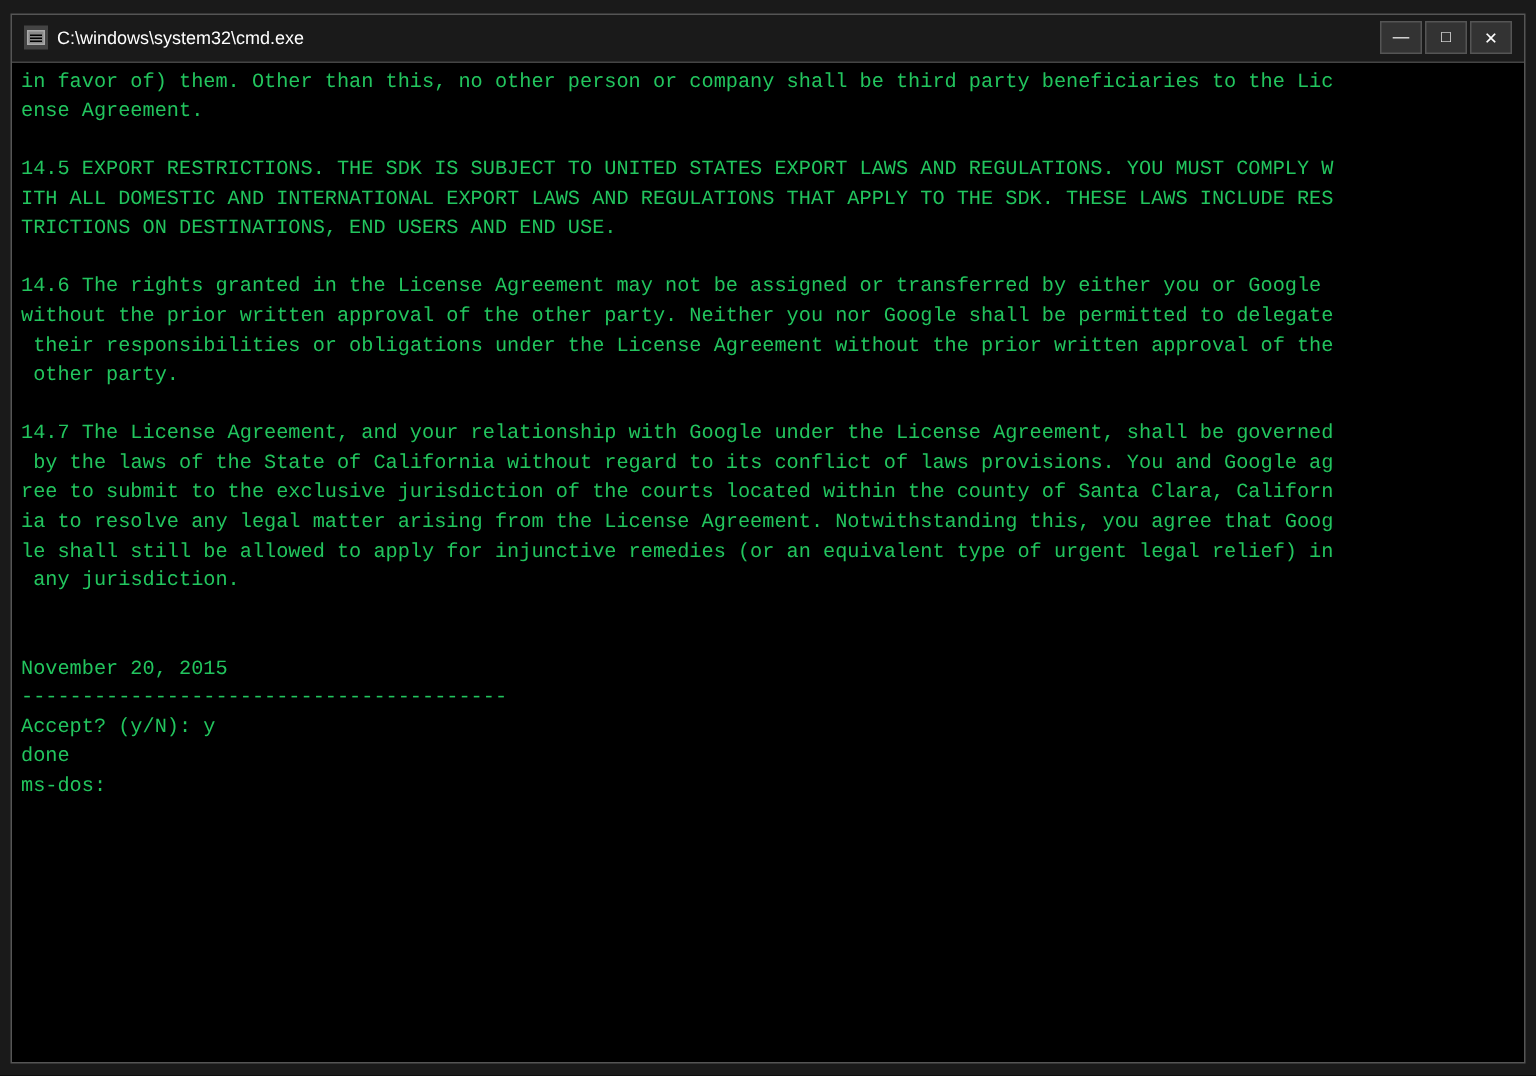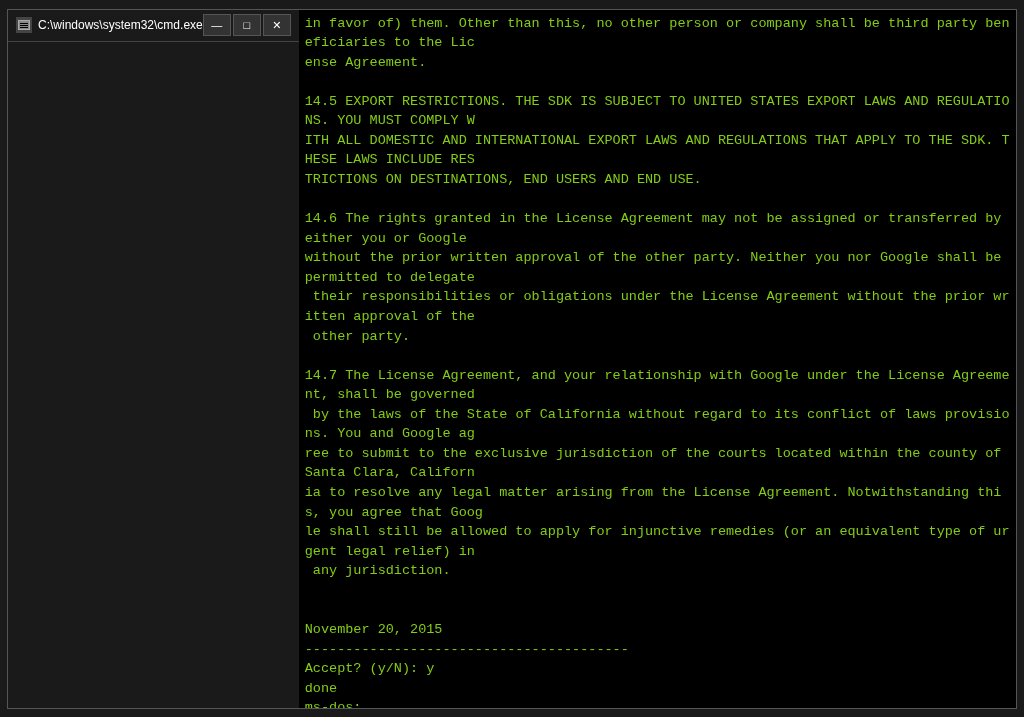--- a/index.html
+++ b/index.html
@@ -16,20 +16,21 @@
       width: 1024px;
       height: 717px;
       font-family: Arial, sans-serif;
     }
 
     .window {
       width: 1010px;
       height: 700px;
       border: 1px solid #555;
       display: flex;
+      flex-direction: column;
     }
 
     .title-bar {
       background: #1a1a1a;
       border-bottom: 1px solid #444;
       height: 32px;
       display: flex;
       align-items: center;
       padding: 0 8px;
       flex-shrink: 0;
@@ -88,21 +89,21 @@
       justify-content: center;
     }
 
     .terminal {
       background: #000;
       flex: 1;
       padding: 4px 6px;
       overflow: hidden;
       font-family: 'Lucida Console', 'Courier New', monospace;
       font-size: 13.5px;
-      color: #84cc16;
+      color: #22c55e;
       line-height: 1.45;
     }
 
     .terminal pre {
       white-space: pre-wrap;
       word-break: break-all;
       font-family: inherit;
       font-size: inherit;
       color: inherit;
       line-height: inherit;

